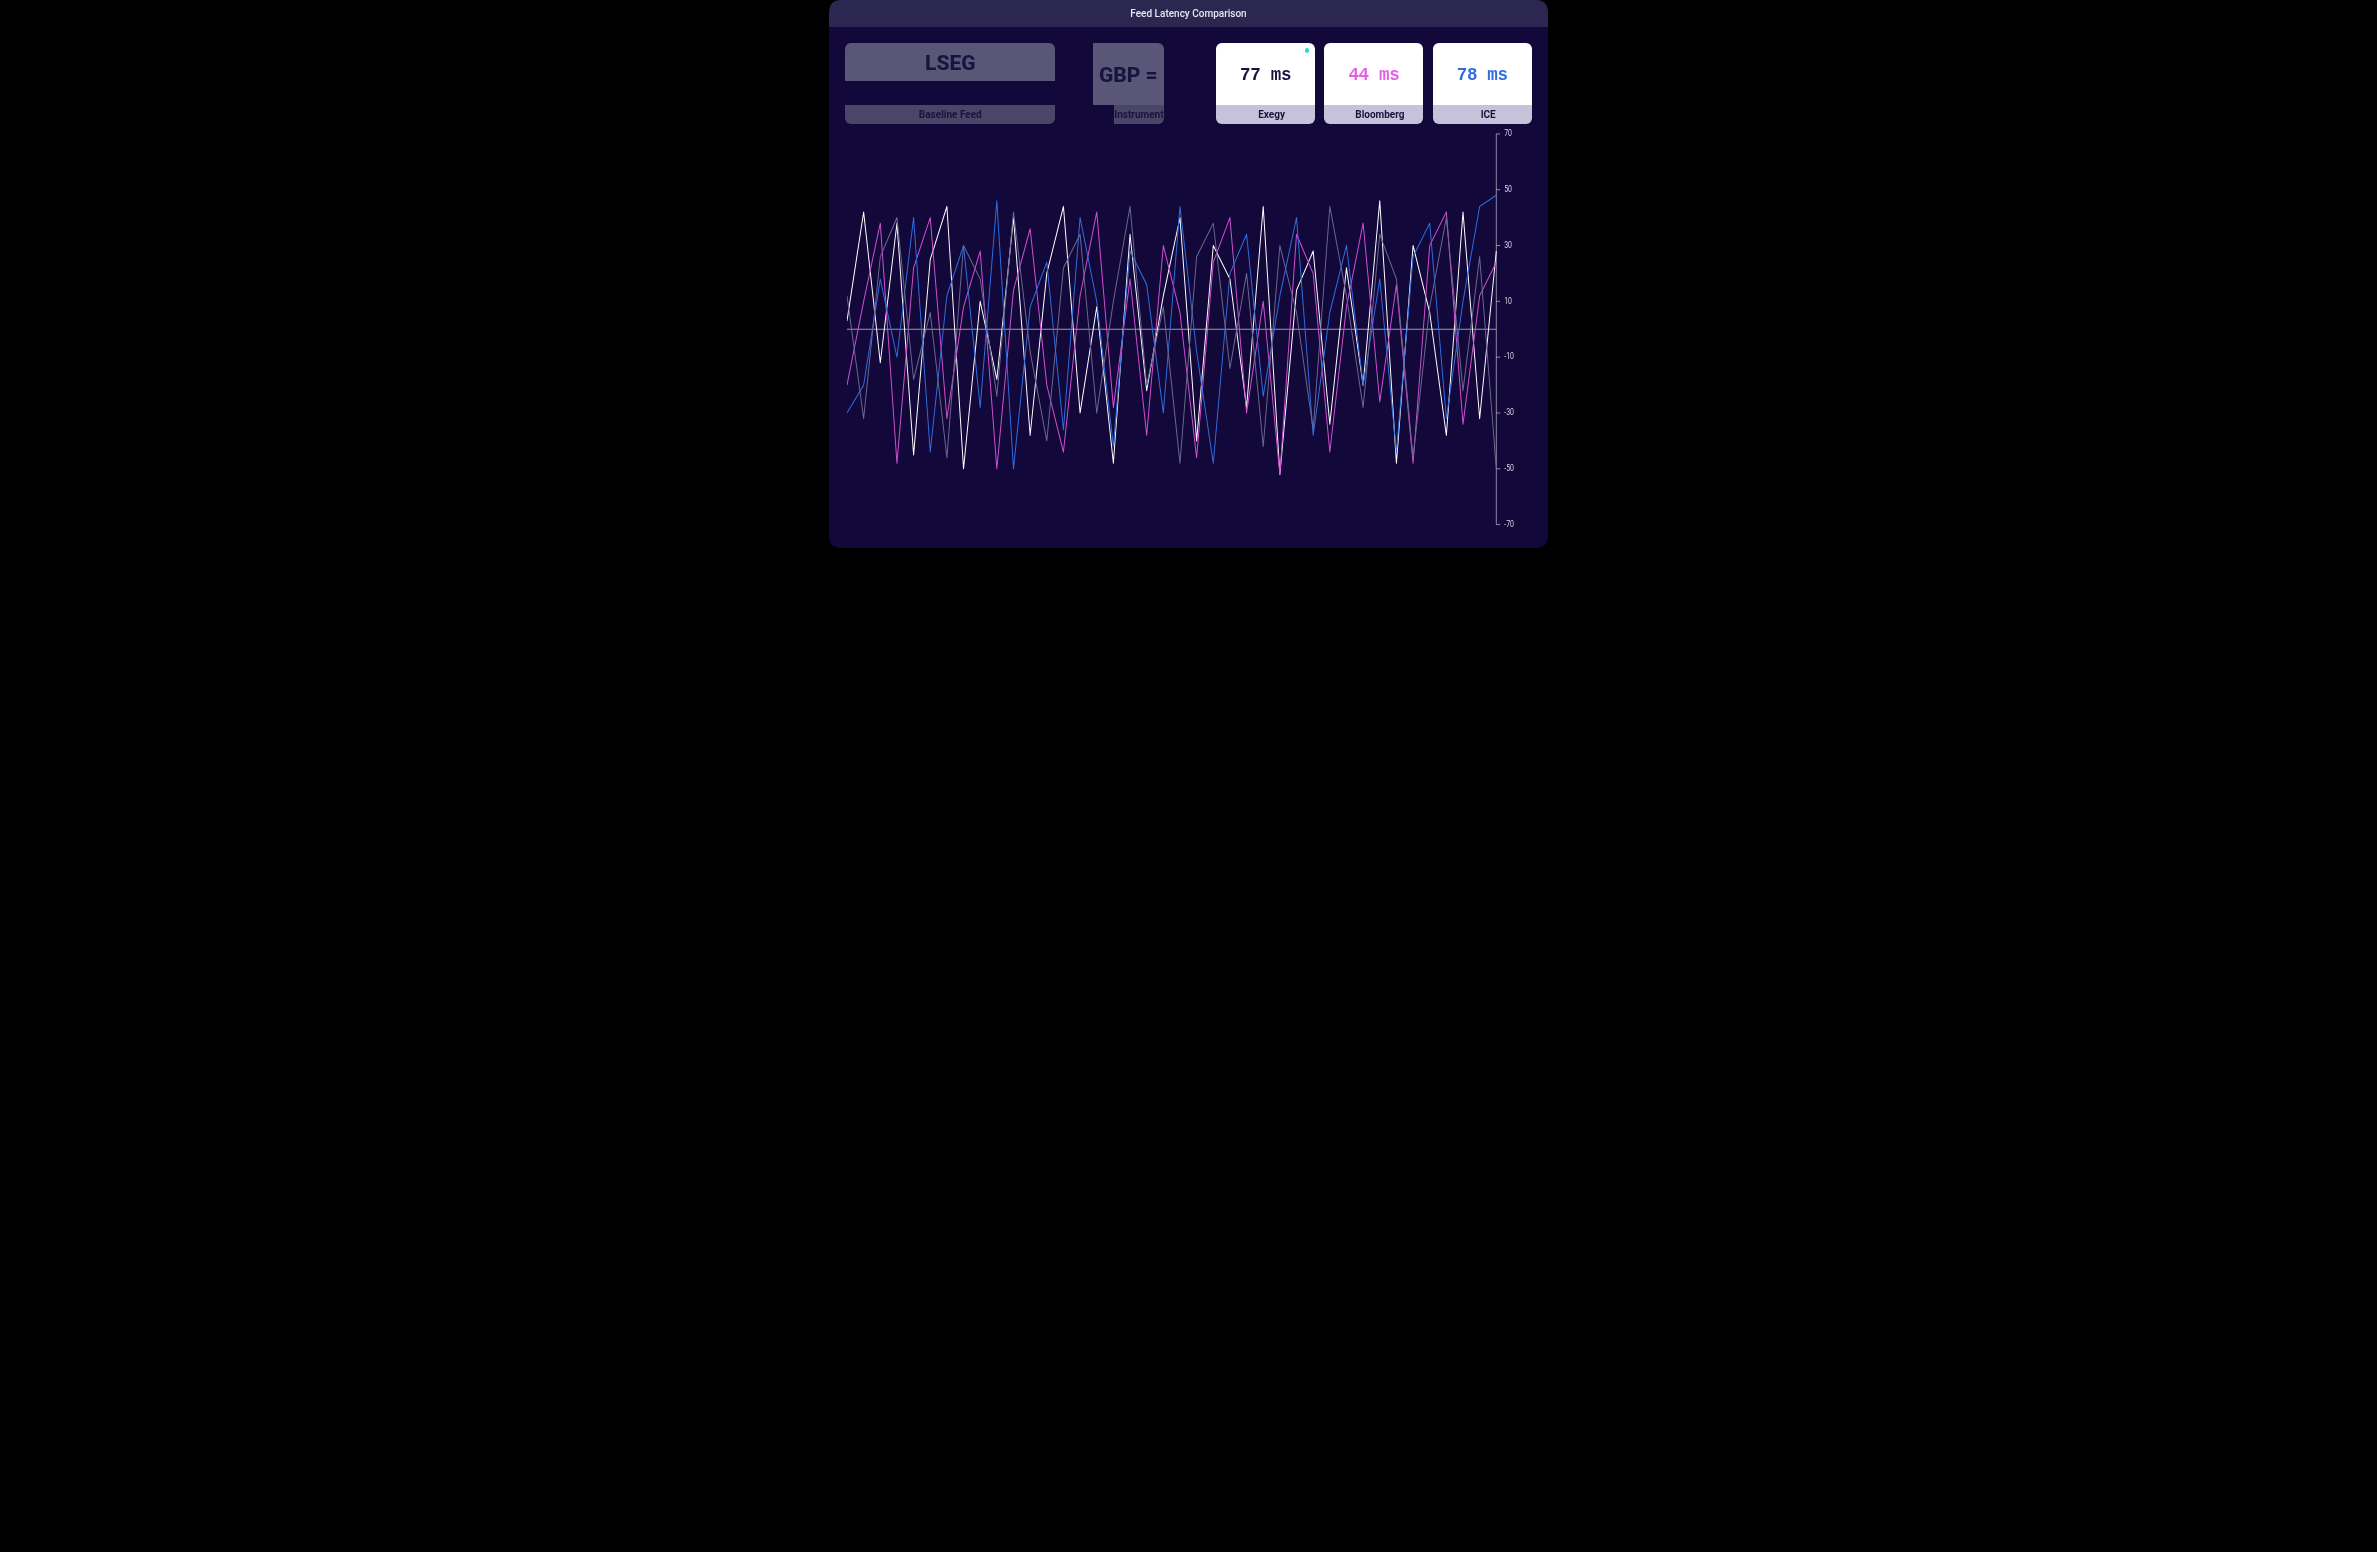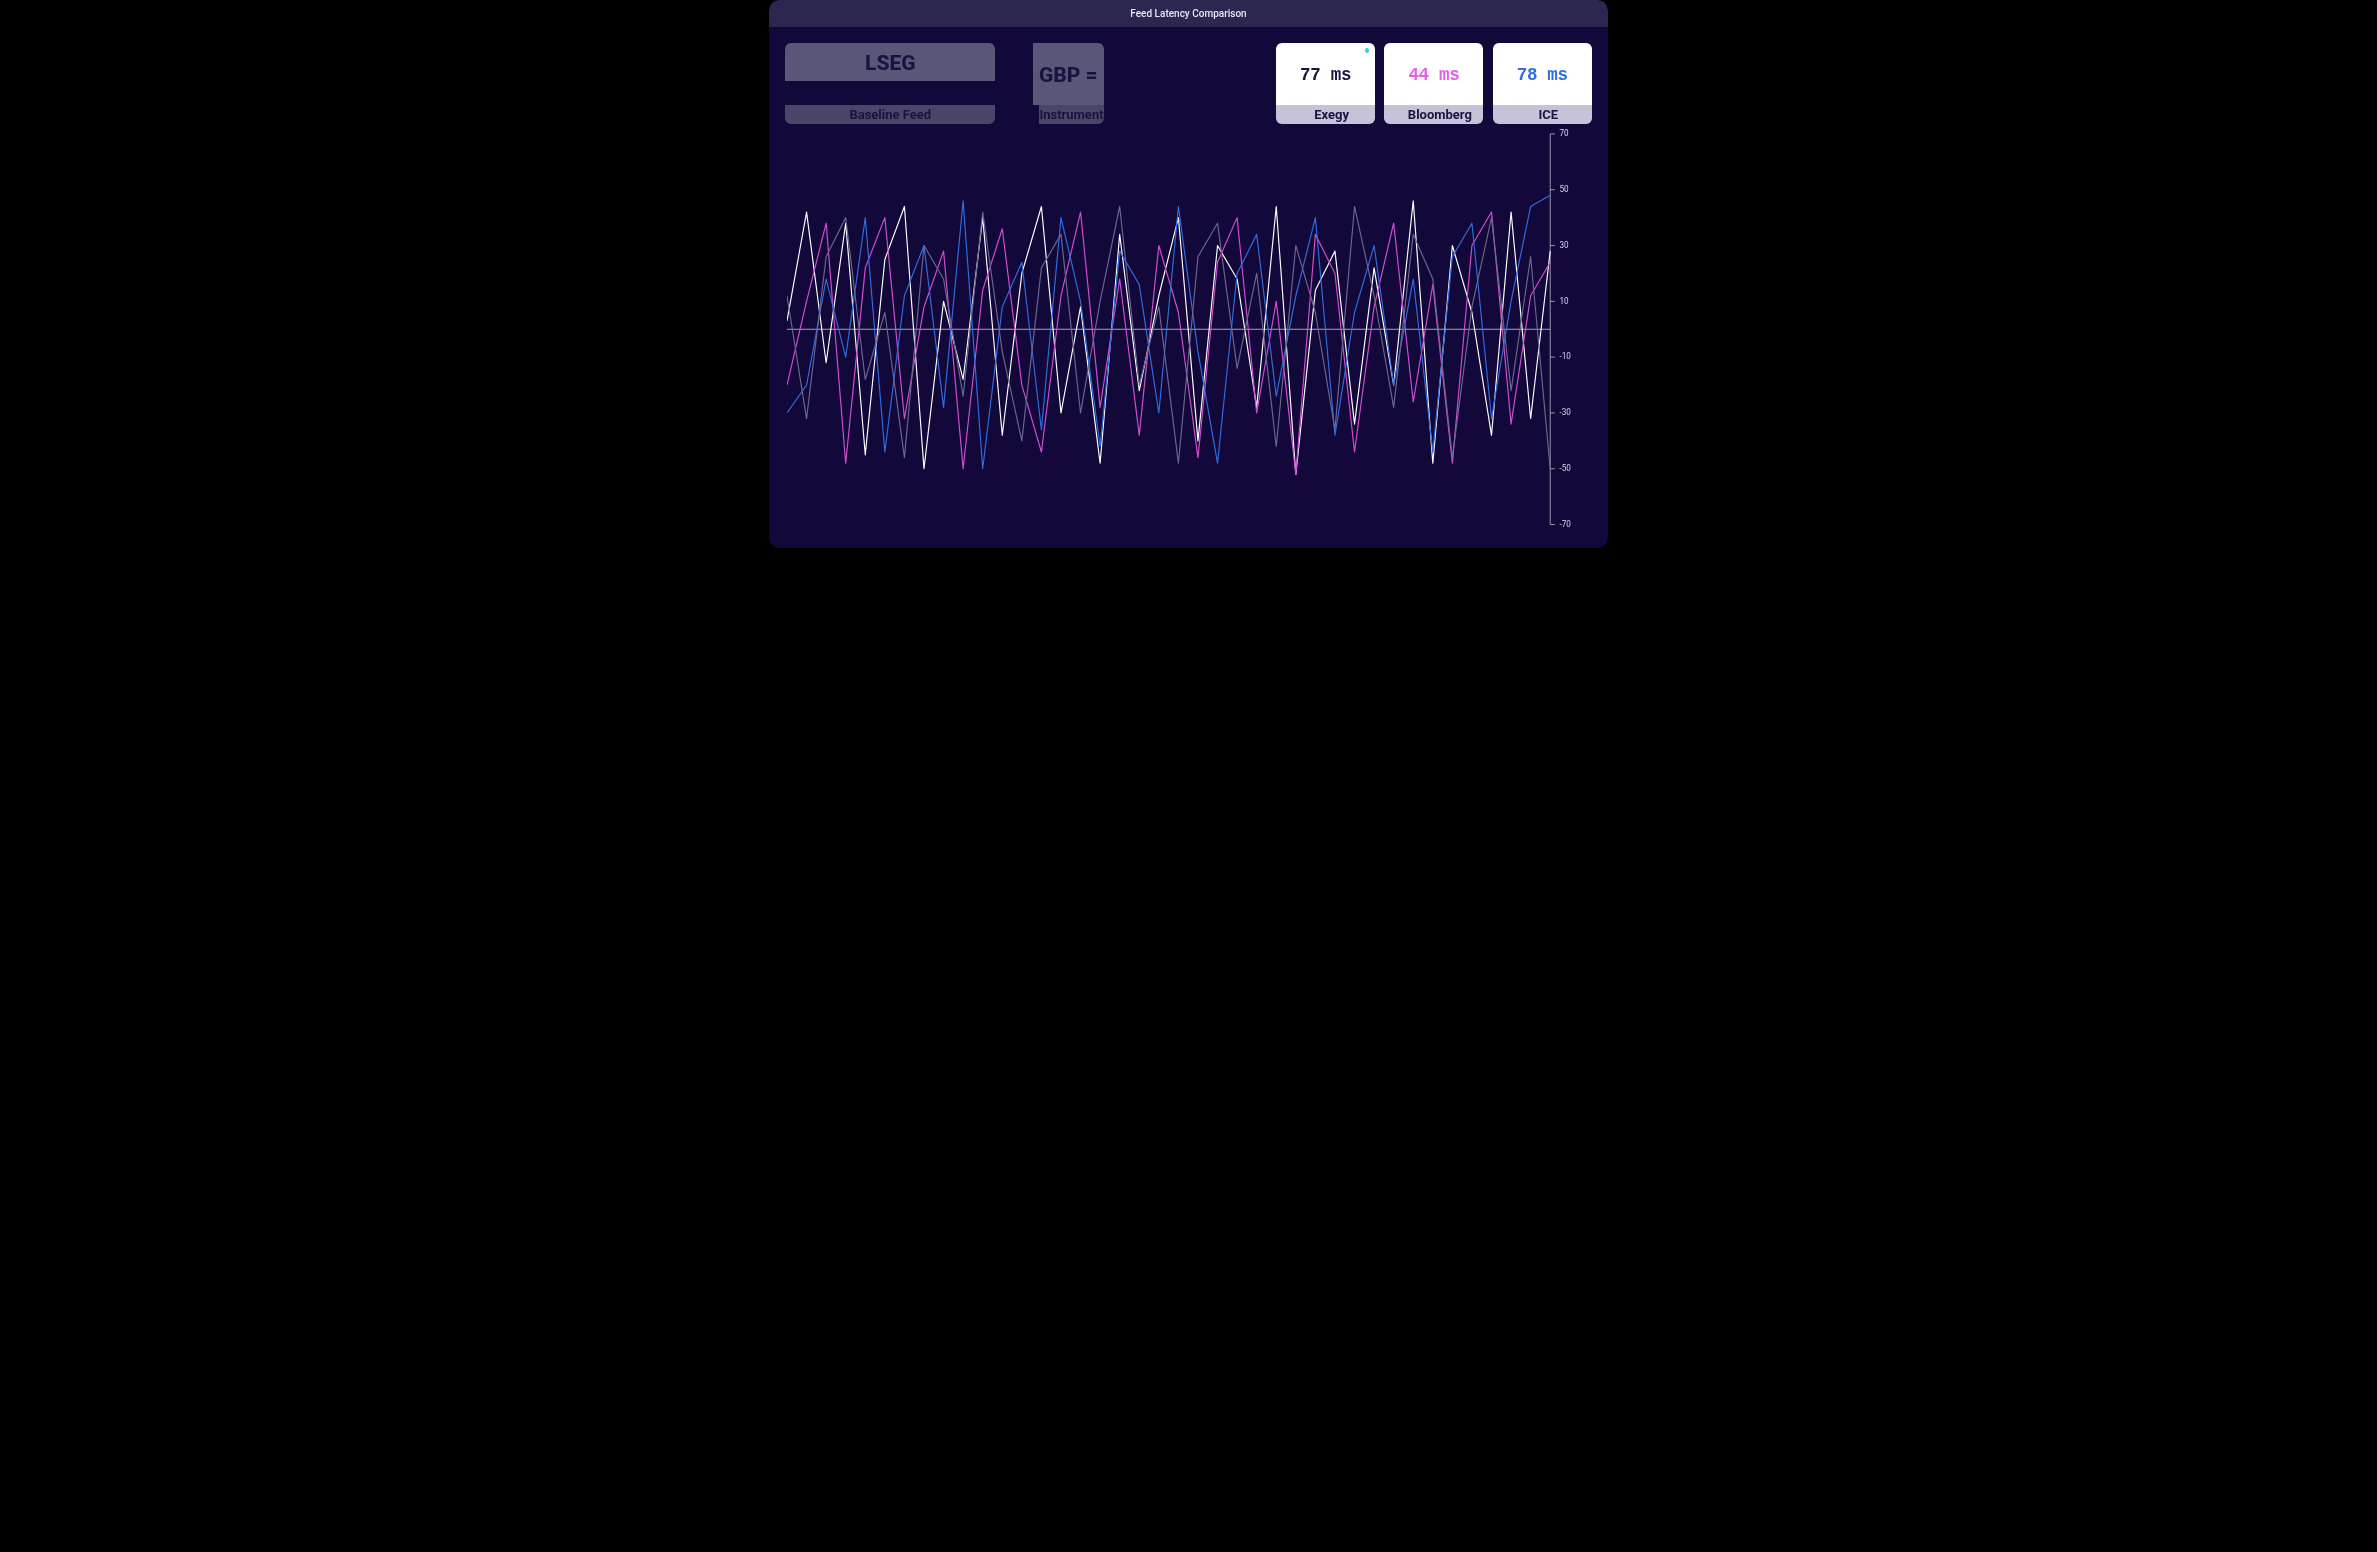--- a/index.html
+++ b/index.html
@@ -3,21 +3,21 @@
 <meta charset="utf-8">
 <style>
   * { box-sizing: border-box; margin: 0; padding: 0; }
   html, body {
     width: 100%; height: 100%;
     background: #000;
     font-family: -apple-system, BlinkMacSystemFont, "Segoe UI", Roboto, Helvetica, Arial, sans-serif;
   }
   .panel {
     position: relative;
-    width: 839px;
+    width: 719px;
     height: 548px;
     margin: 0 auto;
     background: #12083a;
     border-radius: 10.5px;
     overflow: hidden;
     box-shadow: 0 0 23px 5.8px rgba(0,0,0,0.6);
   }
   .titlebar {
     height: 27px;
     background: #2c2750;
@@ -50,21 +50,21 @@
     justify-content: center;
     font-weight: 800;
     padding: 8.2px 5.8px 5.8px 5.8px;
   }
   .card .bottom {
     height: 18.6px;
     display: flex;
     align-items: center;
     justify-content: center;
     font-weight: 700;
-    font-size: 13px;
+    font-size: 10px;
   }
   
   .card.dim .top { background: #5a5678; color: #19143f; font-size: 21px; }
   .card.dim .bottom { background: #4a4668; color: #19143f; }
   .card.baseline { width: 210px; gap: 24px; }
   .card.instrument { width: 99px; align-items: flex-end; }
   
   .card.lat { width: 99px; }
   .card.lat .top { background: #ffffff; font-size: 17.5px; letter-spacing: -0.3px; font-family: Liberation Mono, monospace; }
   .card.lat .bottom { background: #c6c2da; color: #19143f; padding-left: 12px; }

